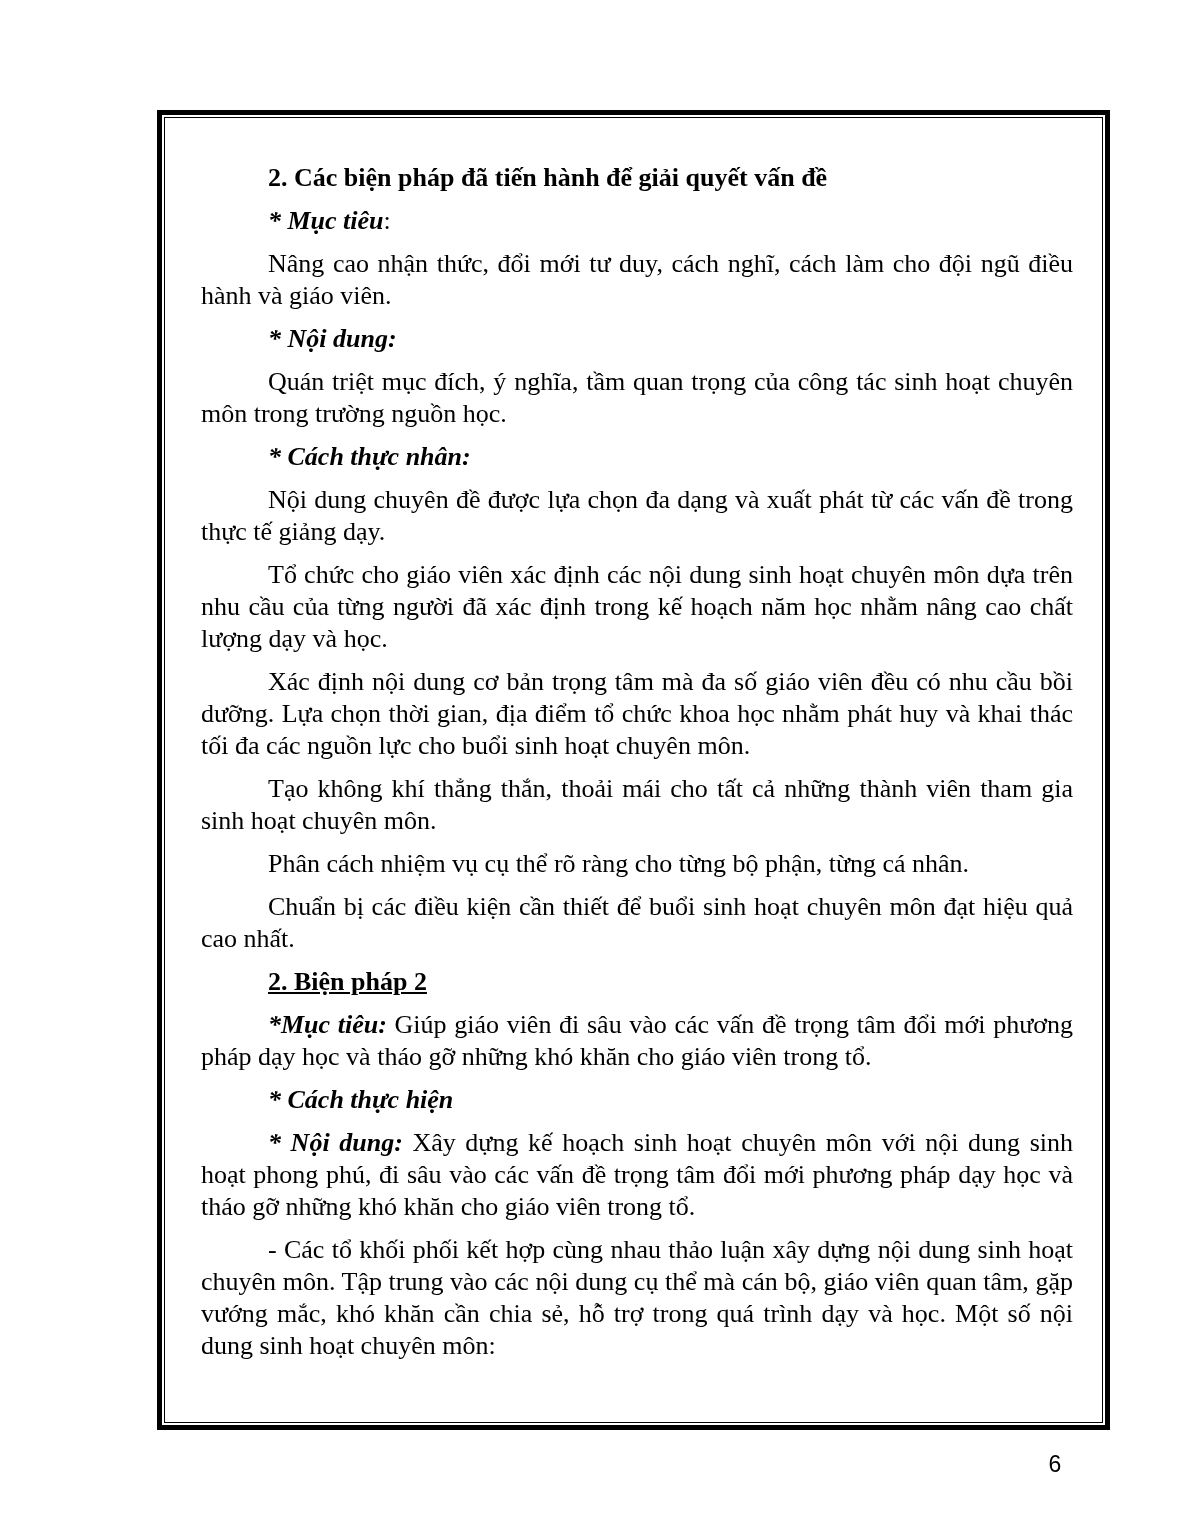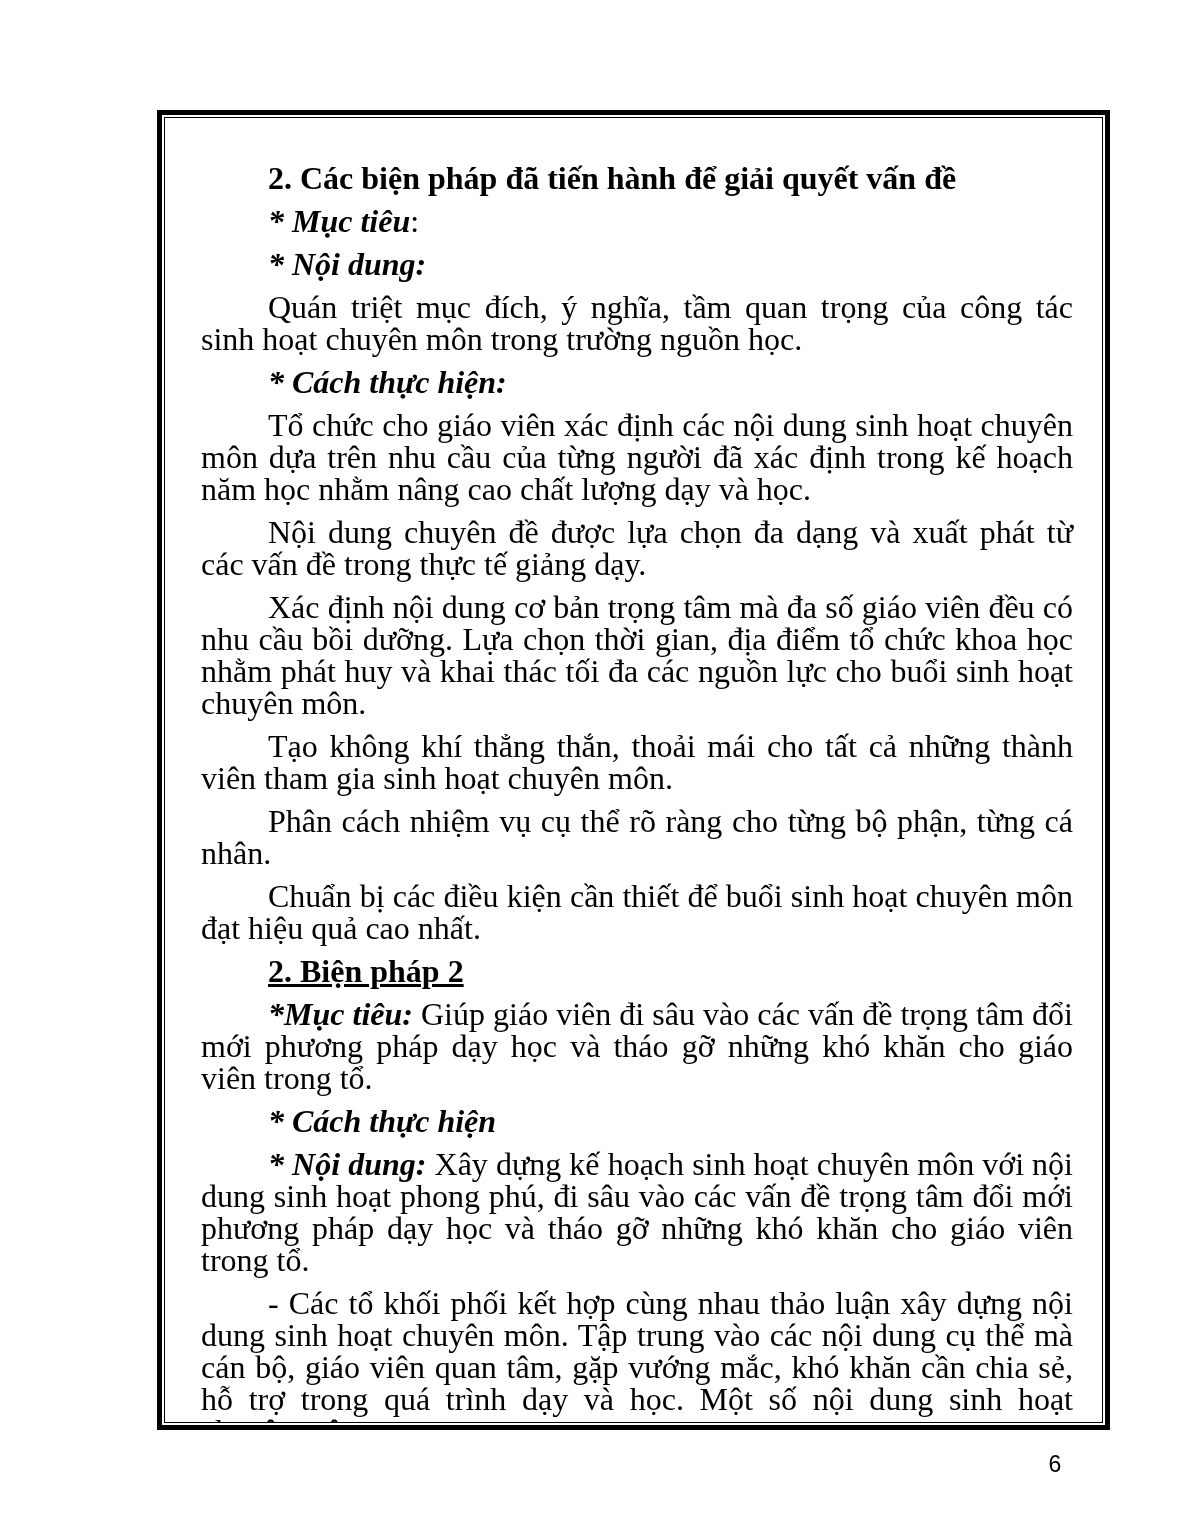--- a/index.html
+++ b/index.html
@@ -33,21 +33,21 @@
     height: 100%;
     border: 1px solid #000000;
     padding: 44px 30px 0 36px;
     overflow: hidden;
   }
   .doc-body {
     width: 872px;
   }
   p.block {
     margin: 11px 0 0 0;
-    font-size: 32px;
+    font-size: 26px;
     line-height: 32px;
     text-align: justify;
     text-indent: 67px;
   }
   p.block:first-child {
     margin-top: 0;
   }
   p.heading,
   p.heading-underline {
     font-weight: bold;
@@ -76,25 +76,26 @@
   }
 </style>
 </head>
 <body>
 
 <div class="page-frame">
   <div class="page-frame-inner">
     <main class="doc-body">
         <p class="block heading"><span class="text-run">2. Các biện pháp đã tiến hành để giải quyết vấn đề</span></p>
         <p class="block label"><span class="lead">* Mục tiêu</span><span class="text-run">:</span></p>
+        <p class="block paragraph"><span class="text-run">Nâng cao nhận thức, đổi mới tư duy, cách nghĩ, cách làm cho đội ngũ điều hành và giáo viên.</span></p>
         <p class="block label"><span class="lead">* Nội dung:</span></p>
         <p class="block paragraph"><span class="text-run">Quán triệt mục đích, ý nghĩa, tầm quan trọng của công tác sinh hoạt chuyên môn trong trường nguồn học.</span></p>
-        <p class="block label"><span class="lead">* Cách thực hiện:</span></p>
+        <p class="block label"><span class="lead">* Cách thực nhân:</span></p>
+        <p class="block paragraph"><span class="text-run">Nội dung chuyên đề được lựa chọn đa dạng và xuất phát từ các vấn đề trong thực tế giảng dạy.</span></p>
         <p class="block paragraph"><span class="text-run">Tổ chức cho giáo viên xác định các nội dung sinh hoạt chuyên môn dựa trên nhu cầu của từng người đã xác định trong kế hoạch năm học nhằm nâng cao chất lượng dạy và học.</span></p>
-        <p class="block paragraph"><span class="text-run">Nội dung chuyên đề được lựa chọn đa dạng và xuất phát từ các vấn đề trong thực tế giảng dạy.</span></p>
         <p class="block paragraph"><span class="text-run">Xác định nội dung cơ bản trọng tâm mà đa số giáo viên đều có nhu cầu bồi dưỡng. Lựa chọn thời gian, địa điểm tổ chức khoa học nhằm phát huy và khai thác tối đa các nguồn lực cho buổi sinh hoạt chuyên môn.</span></p>
         <p class="block paragraph"><span class="text-run">Tạo không khí thẳng thắn, thoải mái cho tất cả những thành viên tham gia sinh hoạt chuyên môn.</span></p>
         <p class="block paragraph"><span class="text-run">Phân cách nhiệm vụ cụ thể rõ ràng cho từng bộ phận, từng cá nhân.</span></p>
         <p class="block paragraph"><span class="text-run">Chuẩn bị các điều kiện cần thiết để buổi sinh hoạt chuyên  môn đạt hiệu quả cao nhất.</span></p>
         <p class="block heading-underline"><span class="text-run">2. Biện pháp 2</span></p>
         <p class="block label"><span class="lead">*Mục tiêu:</span><span class="text-run">  Giúp giáo viên đi sâu vào các vấn đề trọng tâm đổi mới phương pháp dạy học và tháo gỡ những khó khăn cho giáo viên trong tổ.</span></p>
         <p class="block label"><span class="lead">* Cách thực hiện</span></p>
         <p class="block label"><span class="lead">* Nội dung:</span><span class="text-run"> Xây dựng kế hoạch sinh hoạt chuyên môn với nội dung sinh hoạt phong phú, đi sâu vào các vấn đề trọng tâm đổi mới phương pháp dạy học và tháo gỡ những khó khăn cho giáo viên trong tổ.</span></p>
         <p class="block paragraph"><span class="text-run">- Các tổ khối phối kết hợp cùng nhau thảo luận xây dựng nội dung sinh hoạt chuyên môn. Tập trung vào các nội dung cụ thể mà cán bộ, giáo viên quan tâm, gặp vướng mắc, khó khăn cần chia sẻ, hỗ trợ trong quá trình dạy và học. Một số nội dung sinh hoạt chuyên môn:</span></p>
       </main>

